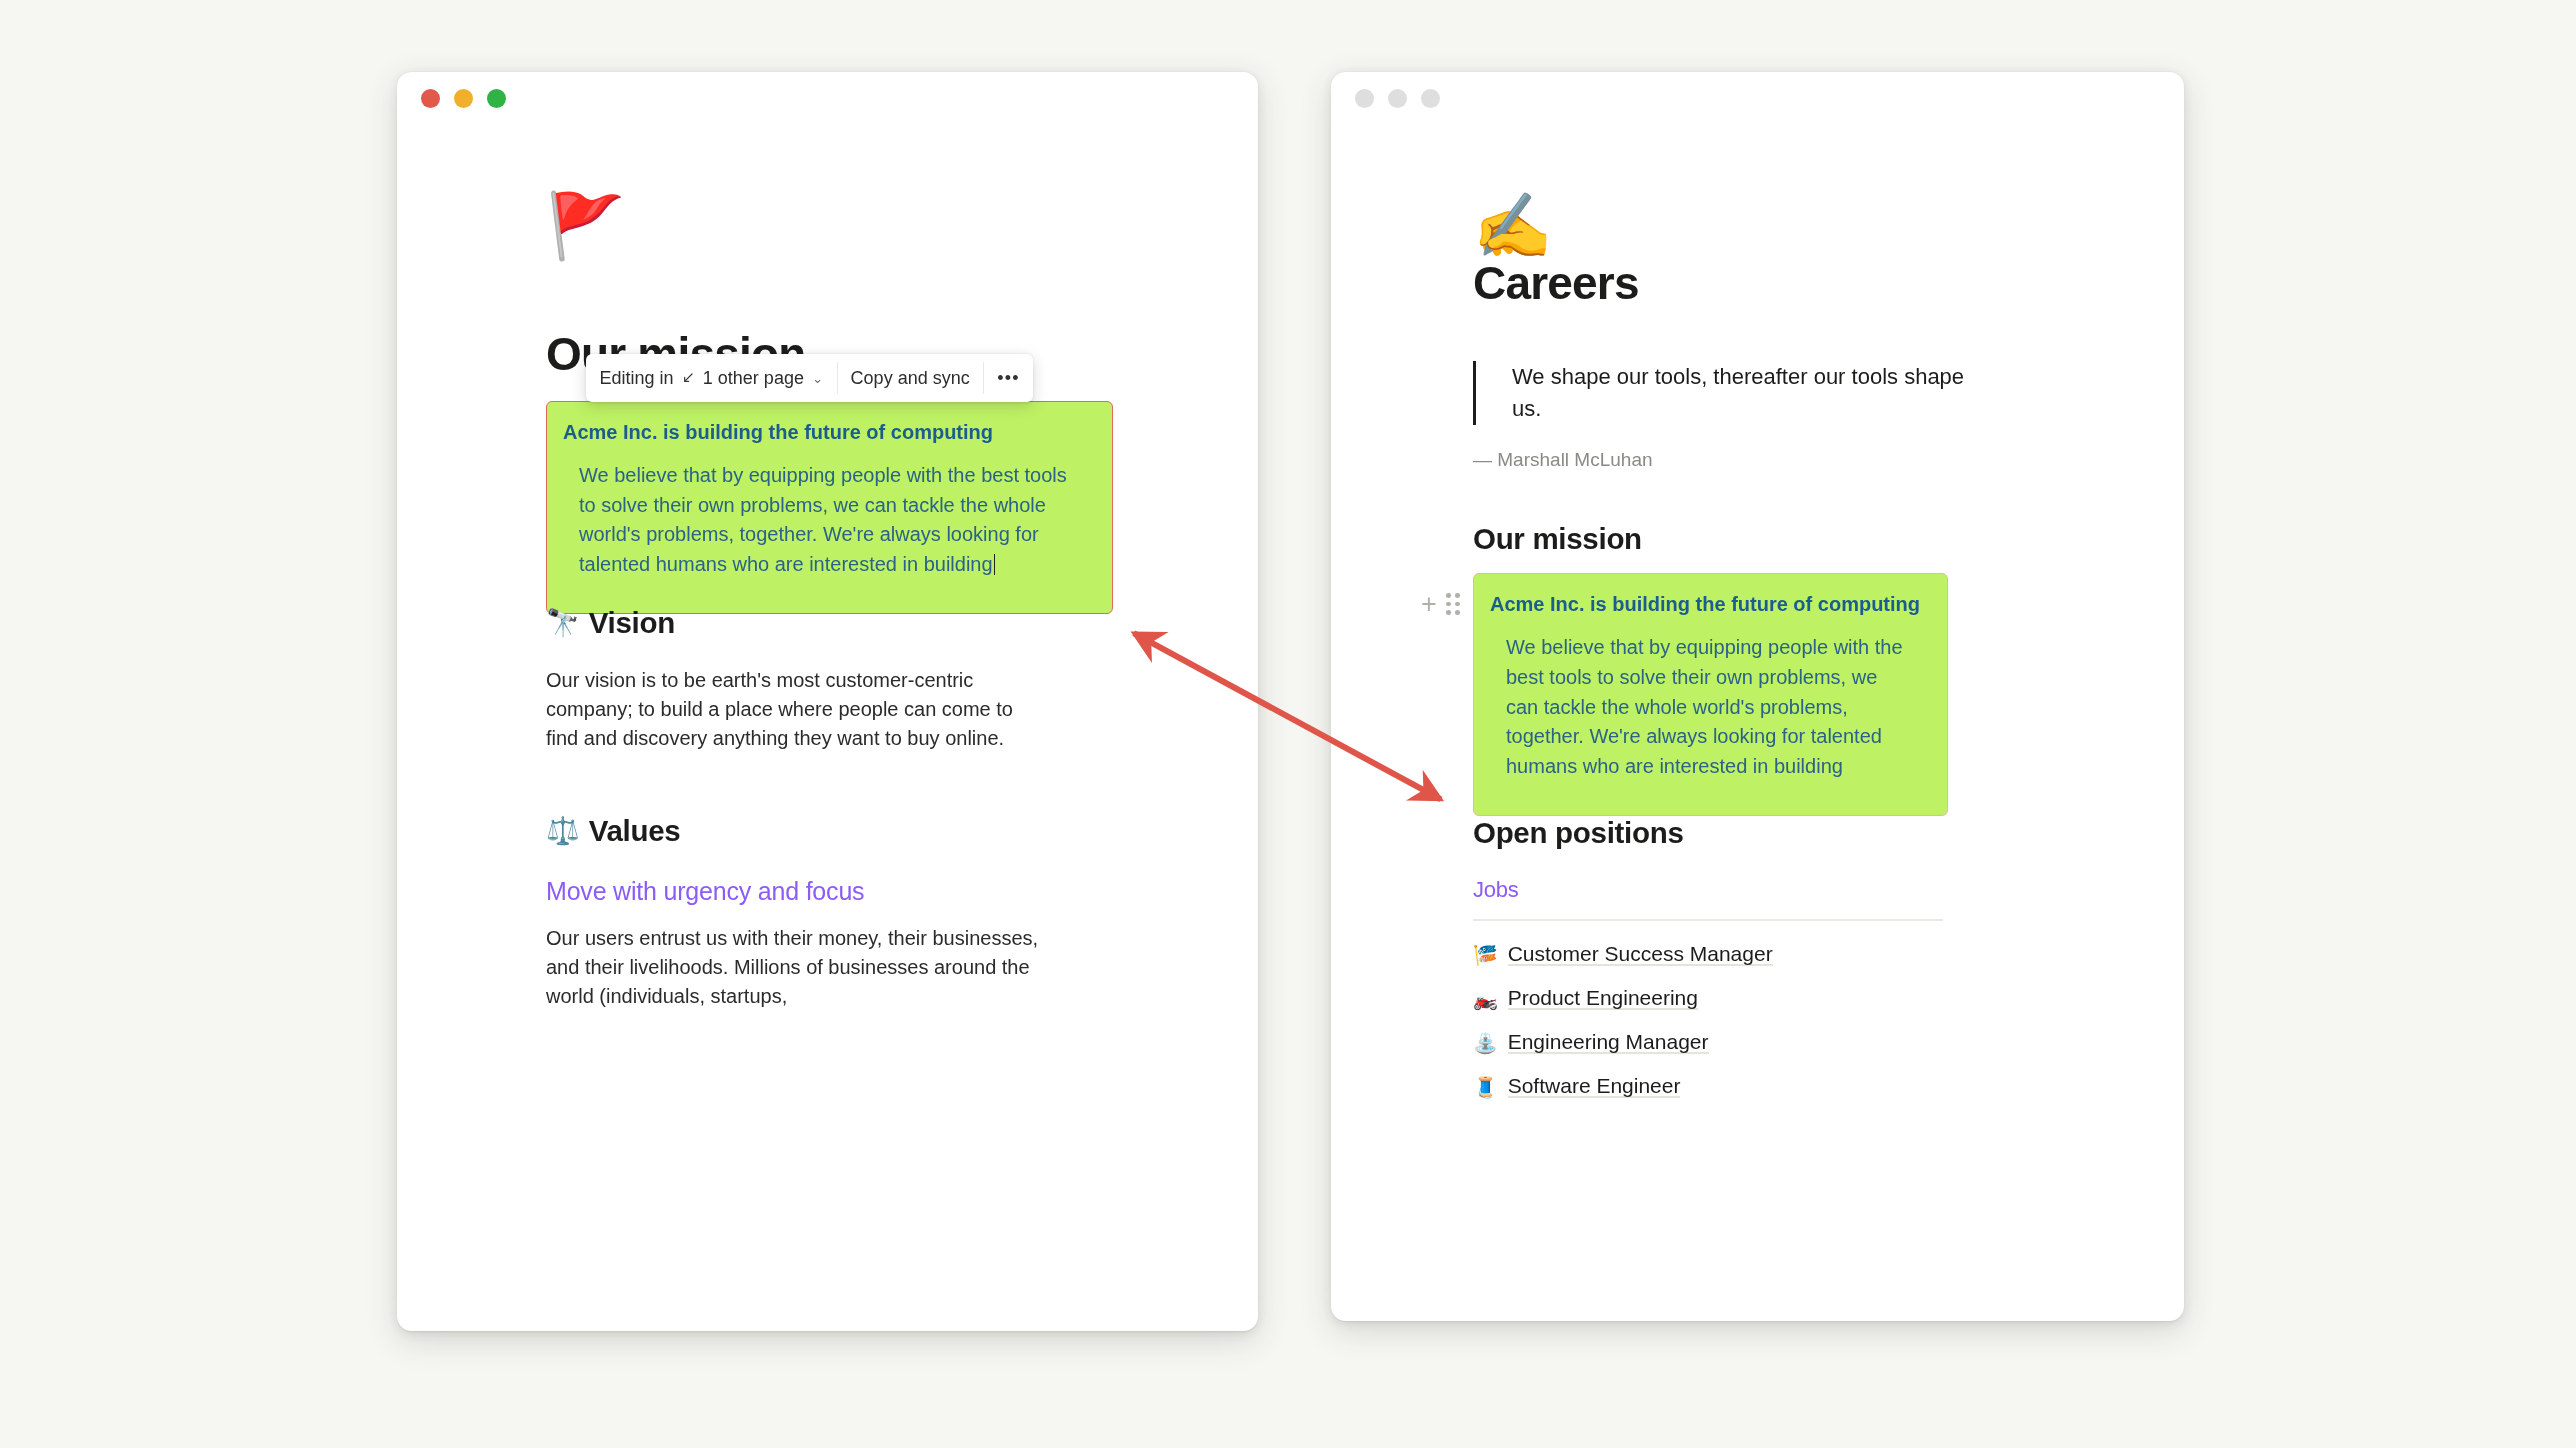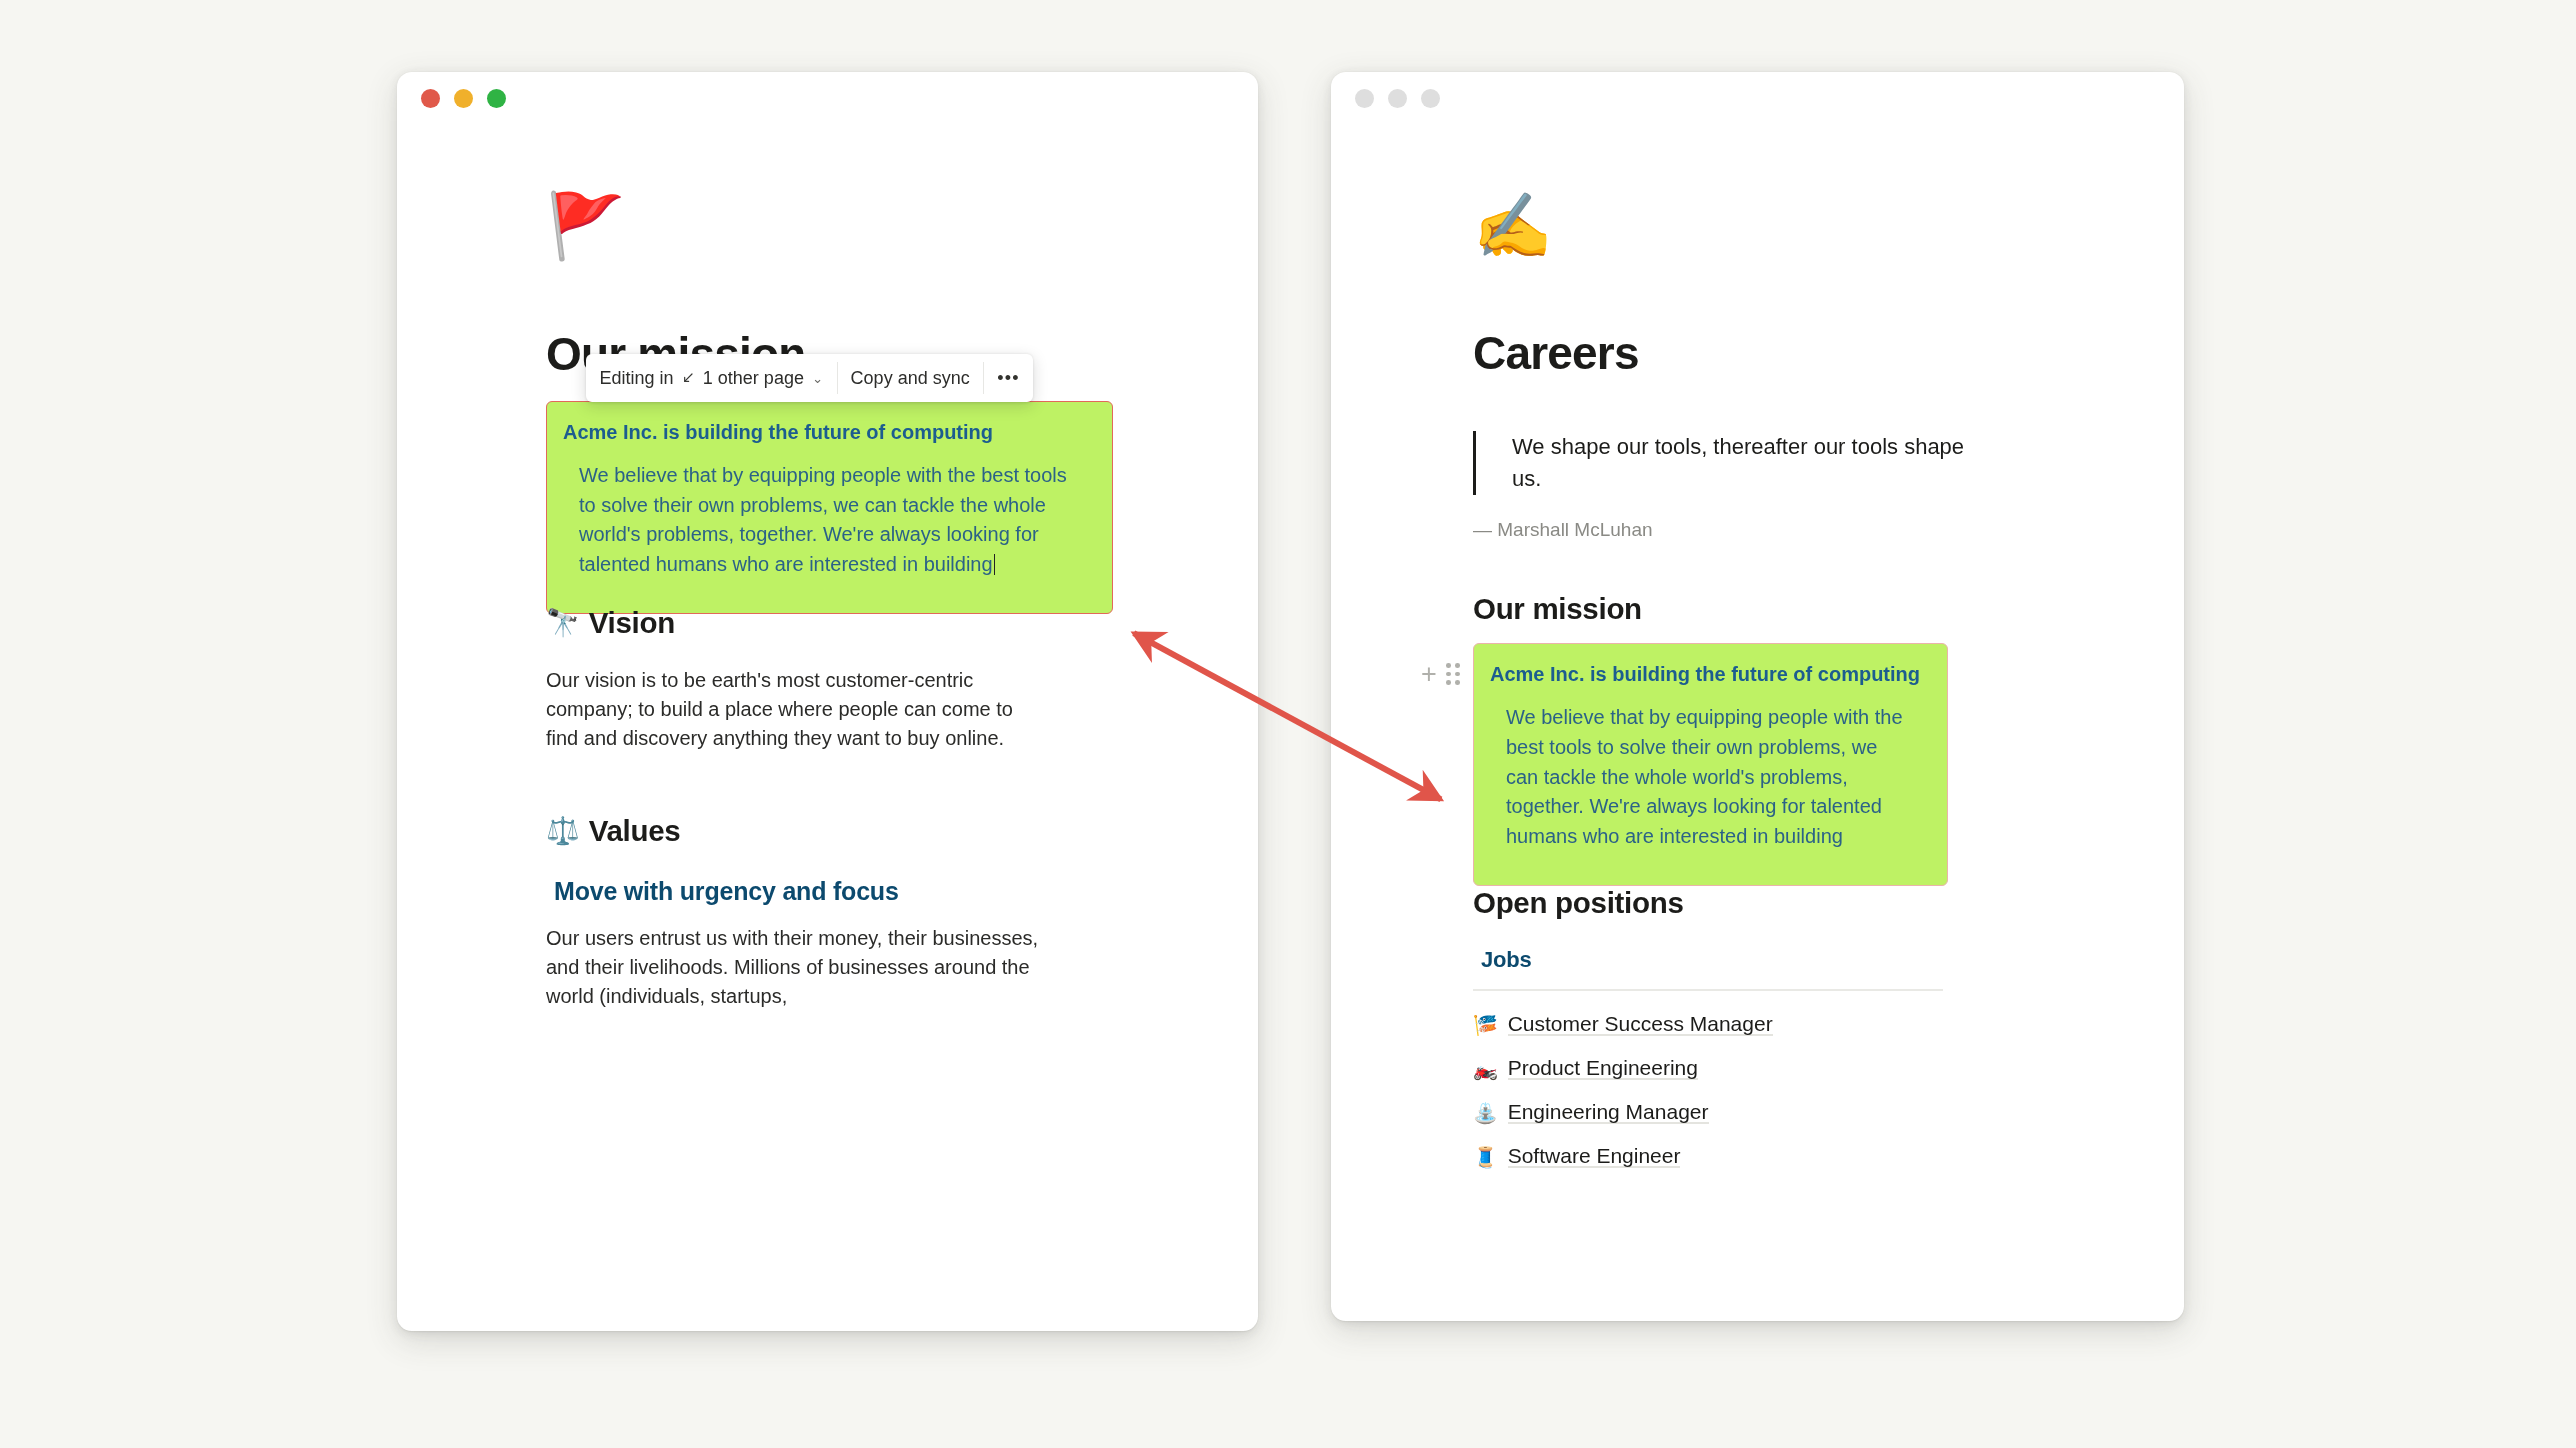--- a/index.html
+++ b/index.html
@@ -71,23 +71,23 @@
     color: #1c1c1a;
     margin: 0;
     letter-spacing: -0.3px;
     display: flex;
     align-items: center;
     gap: 9.4px;
   }
   h2.section .emo { font-size: 27px; }
   h3.subsection {
     font-size: 25px;
-    font-weight: 700;
-    color: #0c4a6e;
-    margin: 8px;
+    font-weight: 400;
+    color: #8b5cf6;
+    margin: 0;
     letter-spacing: -0.2px;
   }
   p.body {
     font-size: 20px;
     line-height: 1.47;
     color: #2b2b29;
     margin: 0;
   }
 
   
@@ -166,21 +166,21 @@
   .left .after-block { position: absolute; left: 149px; top: 482px; width: 577px; }
   .left .after-block > * + * { margin-top: 0; }
   .vision-h   { margin-bottom: 25.5px !important; }
   .vision-p   { width: 496px; }
   .values-h   { margin-top: 60px !important; margin-bottom: 29.5px !important; }
   .value-item-h { margin-bottom: 17.4px !important; }
   .value-item-p { width: 530px; }
 
   
   .right .page-inner { padding: 70px 0 0 142px; }
-  .right .page-title { margin-top: 70px; }
+  .right .page-title { }
 
   blockquote.quote {
     margin: 52px 0 0 0;
     padding-left: 36px;
     border-left: 3.4px solid #1c1c1a;
     font-size: 22px;
     line-height: 1.46;
     color: #1c1c1a;
     width: 470px;
   }

